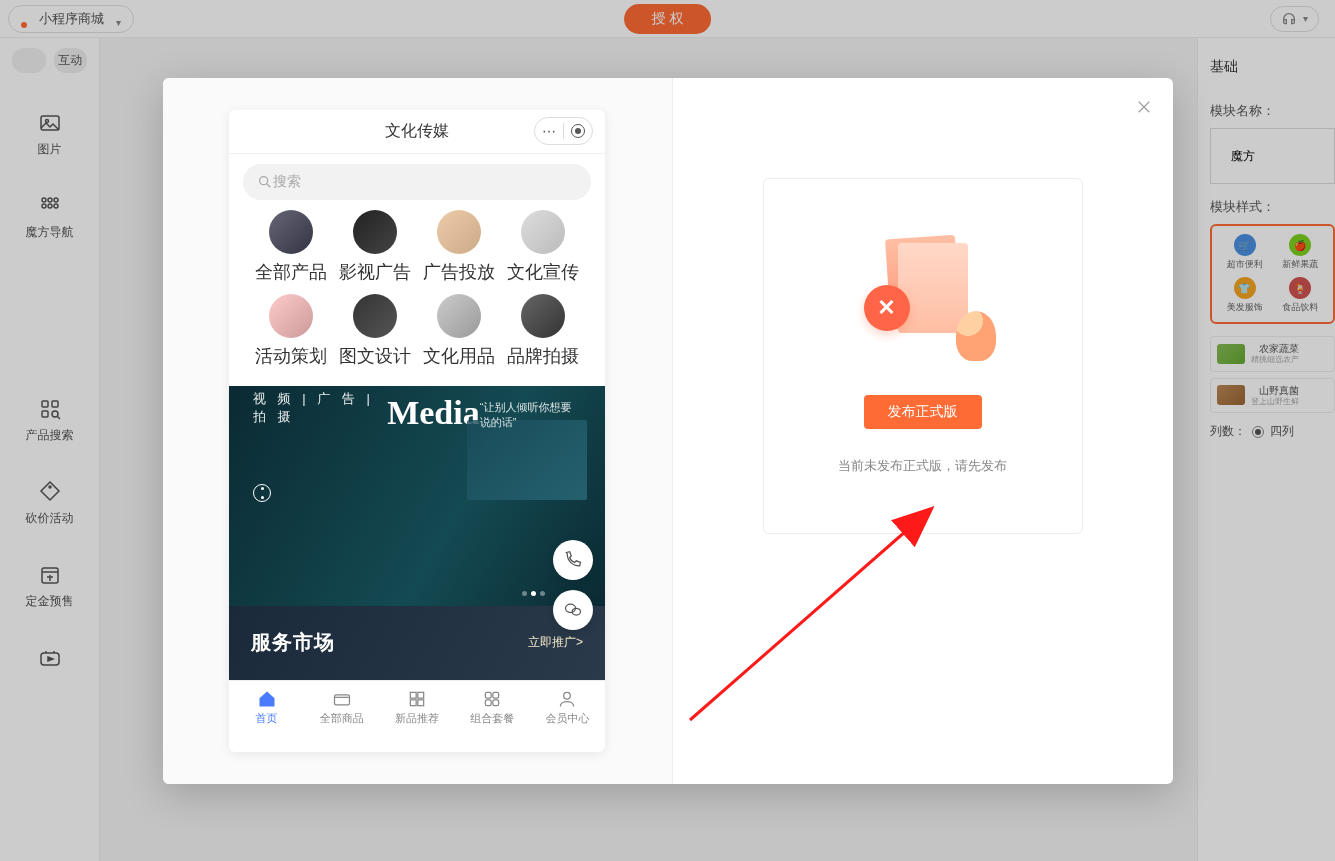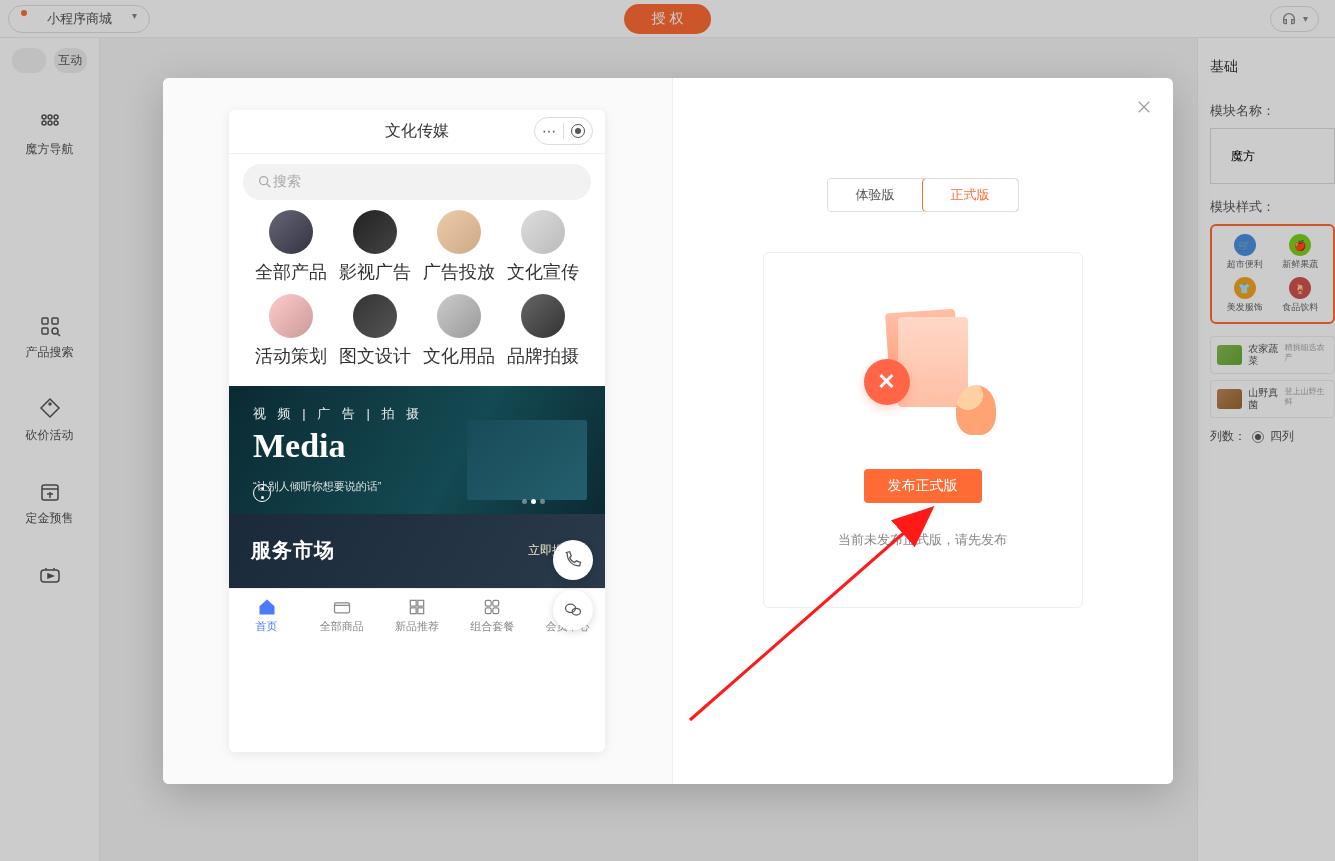--- a/index.html
+++ b/index.html
@@ -1,20 +1,20 @@
 <!DOCTYPE html>
 <html><head>
   <meta charset="utf-8">
   <style>
     * { margin: 0; padding: 0; box-sizing: border-box; }
     body { font-family: -apple-system, "PingFang SC", "Microsoft YaHei", sans-serif; background: #f5f5f5; overflow: hidden; width: 1335px; height: 861px; position: relative; }
     
     
     .top-bar { height: 38px; background: #fff; border-bottom: 1px solid #eee; display: flex; align-items: center; padding: 0 8px; position: relative; }
-    .app-selector { display: flex; align-items: flex-start; gap: 20px; padding: 4px 12px; border: 1px solid #e0e0e0; border-radius: 16px; font-size: 13px; color: #555; cursor: pointer; }
+    .app-selector { display: flex; align-items: flex-end; gap: 12px; padding: 4px 12px; border: 1px solid #e0e0e0; border-radius: 16px; font-size: 13px; color: #555; cursor: pointer; }
     .app-selector .dot { width: 6px; height: 6px; border-radius: 50%; background: #ff6b35; }
     .app-selector .chev { font-size: 10px; color: #888; }
     .auth-btn { position: absolute; left: 50%; transform: translateX(-50%); background: #ff6b35; color: #fff; border: none; padding: 6px 28px; border-radius: 16px; font-size: 14px; cursor: pointer; }
     .support { position: absolute; right: 16px; display: flex; align-items: center; gap: 6px; padding: 4px 10px; border: 1px solid #e0e0e0; border-radius: 14px; color: #888; font-size: 12px; cursor: pointer; }
     .support svg { width: 16px; height: 16px; }
 
     
     .left-sidebar { position: absolute; left: 0; top: 38px; width: 100px; height: calc(100% - 38px); background: #fff; border-right: 1px solid #eee; padding-top: 10px; }
     .side-tab-row { display: flex; gap: 8px; padding: 0 12px 20px 12px; }
     .side-tab { flex: 1; font-size: 12px; text-align: center; padding: 4px 0; border-radius: 12px; cursor: pointer; }
@@ -26,21 +26,21 @@
     
     .right-panel { position: absolute; right: 0; top: 38px; width: 138px; height: calc(100% - 38px); background: #fff; border-left: 1px solid #eee; padding: 20px 0 0 12px; font-size: 13px; color: #555; overflow: hidden; }
     .right-panel .tab-title { font-size: 14px; color: #333; padding-bottom: 12px; }
     .right-panel .field-label { margin: 14px 0 8px 0; }
     .pattern-box { border: 2px solid #ff6b35; border-radius: 6px; padding: 8px; display: grid; grid-template-columns: 1fr 1fr; gap: 6px; }
     .pattern-cell { display: flex; flex-direction: column; align-items: center; gap: 2px; font-size: 9px; color: #666; }
     .pattern-icon { width: 22px; height: 22px; border-radius: 50%; display: flex; align-items: center; justify-content: center; color: #fff; font-size: 10px; }
     .style-item { display: flex; align-items: center; gap: 6px; padding: 6px; border: 1px solid #eee; border-radius: 4px; margin-bottom: 6px; font-size: 10px; }
     .style-thumb { width: 28px; height: 20px; background: linear-gradient(135deg,#8b5 0%,#6a3 100%); border-radius: 3px; }
     .style-thumb.b { background: linear-gradient(135deg,#b85 0%,#963 100%); }
-    .style-txt { display: flex; flex-direction: row; line-height: 1.2; }
+    .style-txt { display: flex; flex-direction: column; line-height: 1.2; align-items: flex-end; }
     .style-txt .sub { color: #aaa; font-size: 8px; }
     .radio-row { display: flex; align-items: center; gap: 6px; margin-top: 10px; font-size: 12px; }
     .radio-dot { width: 12px; height: 12px; border: 1px solid #888; border-radius: 50%; position: relative; }
     .radio-dot.on::after { content: ''; position: absolute; inset: 2px; background: #555; border-radius: 50%; }
     input.name-input { width: 100%; padding: 20px; border: 1px solid #ddd; font-size: 12px; }
 
     
     .modal-overlay { position: absolute; inset: 0; background: rgba(0,0,0,0.2); display: flex; align-items: center; justify-content: center; }
     .modal { width: 1010px; height: 706px; background: #fff; border-radius: 6px; display: flex; position: relative; box-shadow: 0 10px 40px rgba(0,0,0,0.2); }
     .modal-close { position: absolute; top: 20px; right: 20px; cursor: pointer; color: #999; }
@@ -54,21 +54,21 @@
     .cap-btn { width: 28px; height: 26px; display: flex; align-items: center; justify-content: center; color: #555; font-size: 14px; }
     .cap-sep { width: 1px; height: 16px; background: #ddd; }
     .cap-target { border: 1.5px solid #555; border-radius: 50%; width: 14px; height: 14px; position: relative; }
     .cap-target::after { content: ''; position: absolute; inset: 3px; background: #555; border-radius: 50%; }
     .phone-search { padding: 10px 14px; }
     .search-pill { background: #f2f2f2; border-radius: 18px; height: 36px; display: flex; align-items: center; padding: 0 14px; color: #aaa; font-size: 14px; }
     .search-pill svg { width: 16px; height: 16px; stroke: #aaa; }
     .cat-grid { display: grid; grid-template-columns: repeat(4,1fr); padding: 0 20px 12px 20px; row-gap: 10px; }
     .cat-item { display: flex; flex-direction: column; align-items: center; gap: 6px; font-size: 18px; color: #333; }
     .cat-img { width: 44px; height: 44px; border-radius: 50%; background-size: cover; display: flex; align-items: center; justify-content: center; }
-    .banner { margin: 6px 0 0 0; height: 128px; position: relative; color: #fff; display: flex; flex-direction: column; justify-content: center; padding: 12px 24px; background: linear-gradient(120deg, #0b2a33 0%, #144a52 60%, #0b2a33 100%); }
+    .banner { margin: 6px 0 0 0; height: 220px; position: relative; color: #fff; display: flex; flex-direction: row; justify-content: center; padding: 4px 24px; background: linear-gradient(120deg, #0b2a33 0%, #144a52 60%, #0b2a33 100%); }
     .banner .t1 { font-size: 13px; letter-spacing: 4px; opacity: 0.9; }
     .banner .t2 { font-size: 34px; font-family: Georgia, serif; font-weight: bold; margin: 4px 0; }
     .banner .t3 { font-size: 11px; opacity: 0.85; margin-top: 10px; }
     .banner .film-icon { position: absolute; left: 24px; top: 98px; width: 18px; height: 18px; border: 1.5px solid #fff; border-radius: 50%; }
     .banner .film-icon::before, .banner .film-icon::after { content:''; position:absolute; border-radius:50%; background:#fff; width:3px; height:3px; }
     .banner .film-icon::before { top:2px; left:7px; } .banner .film-icon::after { bottom:2px; left:7px; }
     .banner-dots { position: absolute; right: 60px; bottom: 10px; display: flex; gap: 4px; }
     .banner-dots span { width: 5px; height: 5px; border-radius: 50%; background: rgba(255,255,255,0.4); }
     .banner-dots span.on { background: #fff; }
     .banner-preview { position:absolute; right:18px; top:34px; width:120px; height:80px; background: linear-gradient(135deg,#1a4b5a,#2a6b7a); border-radius:2px; opacity:0.8; }
@@ -123,20 +123,28 @@
   </div>
 </div>
 
 <div class="left-sidebar">
   <div class="side-tab-row">
     <div class="side-tab placeholder">…</div>
     <div class="side-tab active">互动</div>
   </div>
   <div class="side-item">
     <svg viewBox="0 0 24 24">
+        <rect x="3" y="5" width="18" height="14" rx="2"></rect>
+        <circle cx="9" cy="10" r="1.5"></circle>
+        <path d="M3 17l5-5 4 4 3-3 6 6"></path>
+      </svg>
+    <span>图片</span>
+  </div>
+  <div class="side-item">
+    <svg viewBox="0 0 24 24">
         <circle cx="6" cy="6" r="2"></circle>
         <circle cx="12" cy="6" r="2"></circle>
         <circle cx="18" cy="6" r="2"></circle>
         <circle cx="6" cy="12" r="2"></circle>
         <circle cx="12" cy="12" r="2"></circle>
         <circle cx="18" cy="12" r="2"></circle>
       </svg>
     <span>魔方导航</span>
   </div>
   <div class="side-item" style="margin-top:120px;">
@@ -348,24 +356,20 @@
                 <circle cx="12" cy="8" r="4"></circle>
                 <path d="M4 21c0-4 4-6 8-6s8 2 8 6"></path>
               </svg>
               <span>会员中心</span>
             </div>
         </div>
       </div>
     </div>
 
     <div class="publish-col">
-      <div class="version-tabs">
-        <div class="v-tab">体验版</div>
-        <div class="v-tab active">正式版</div>
-      </div>
       <div class="preview-box">
         <div class="illus">
           <div class="illus-doc"></div>
           <div class="illus-doc2"></div>
           <div class="illus-x">✕</div>
           <div class="illus-person"></div>
         </div>
         <button class="publish-btn">发布正式版</button>
         <div class="status-txt">当前未发布正式版，请先发布</div>
       </div>

